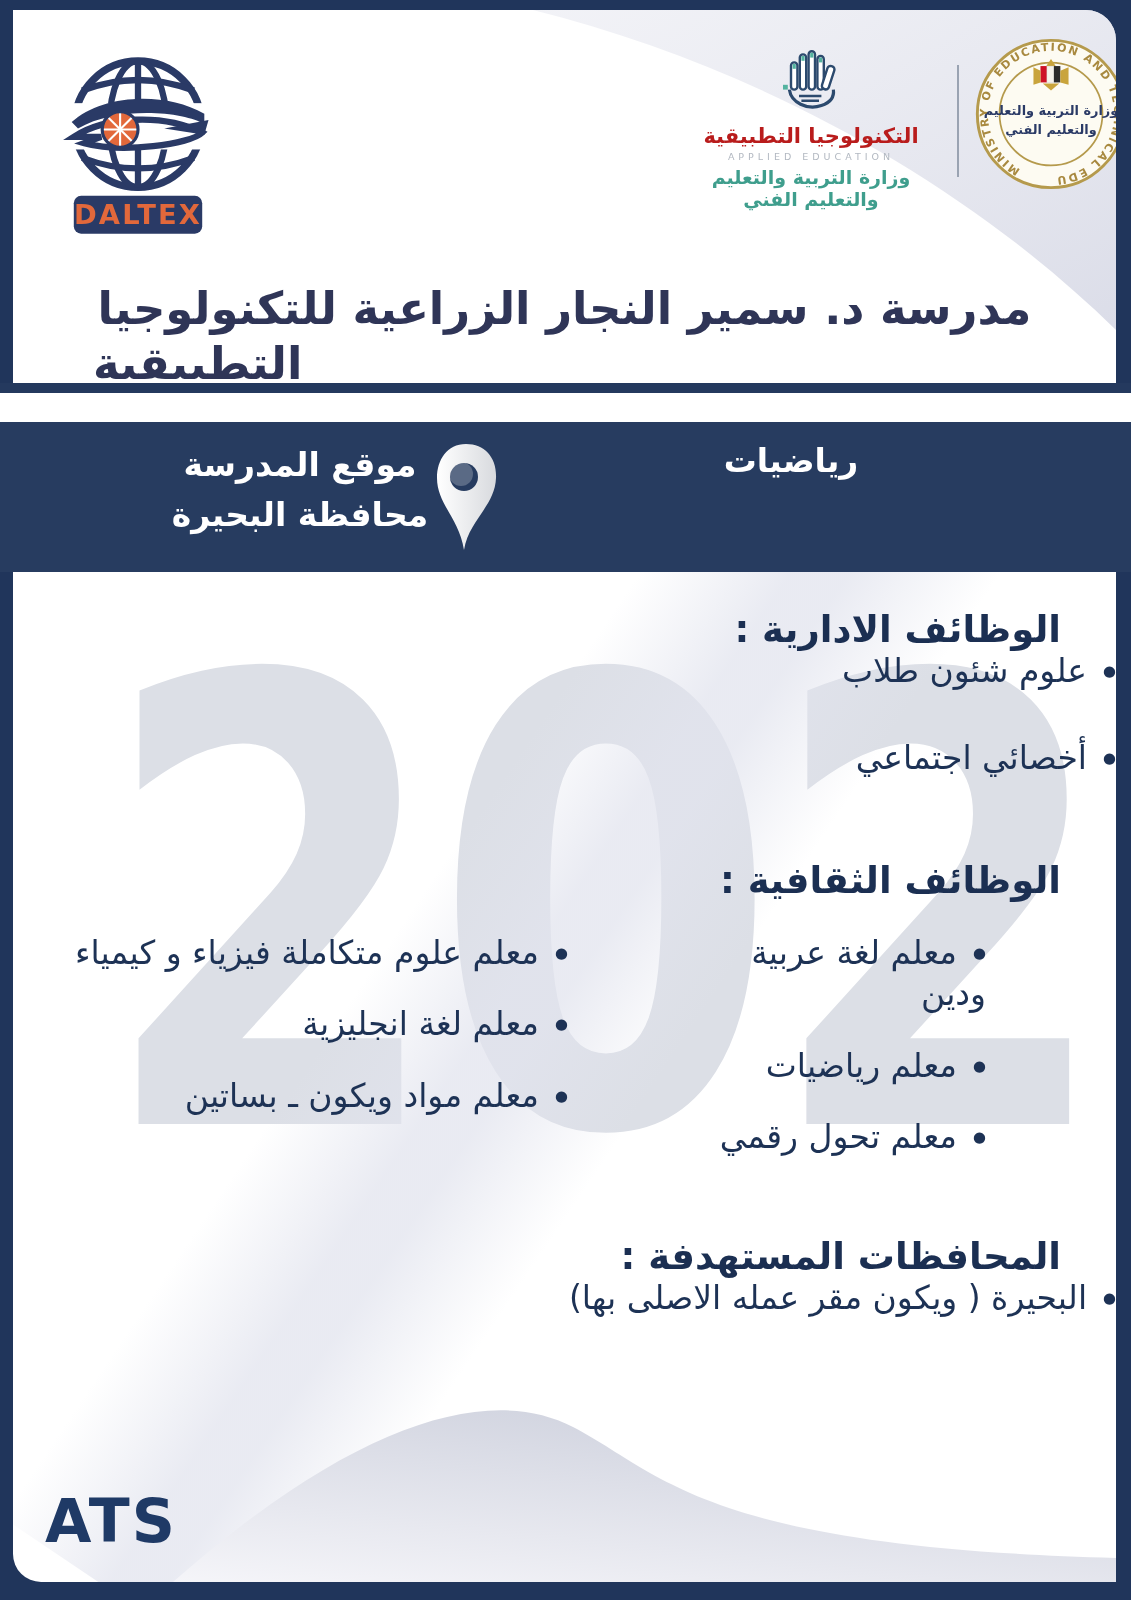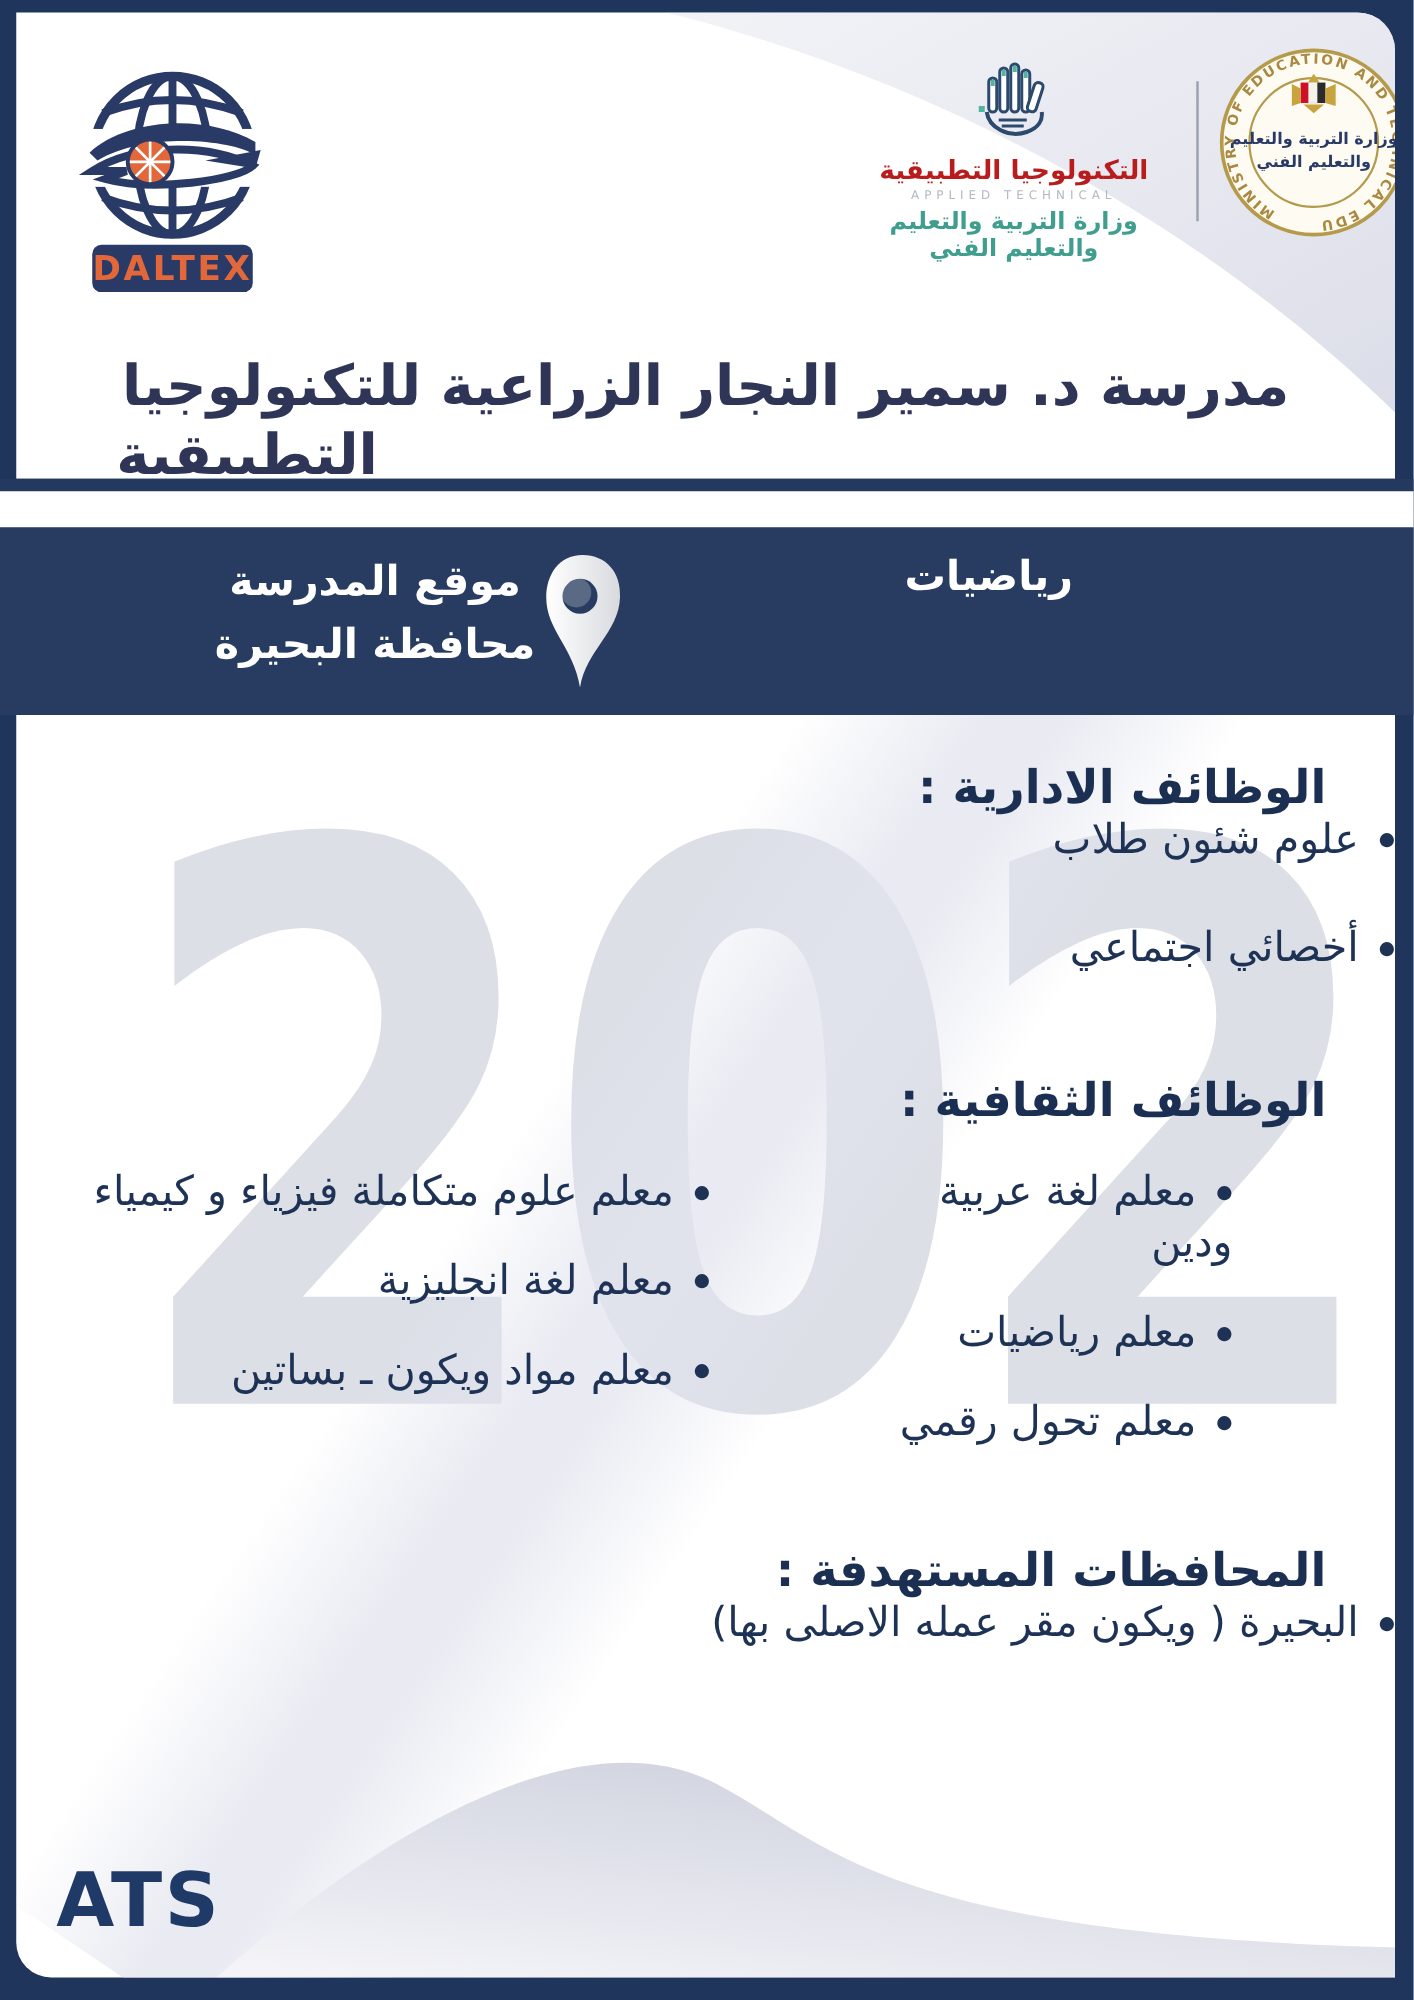--- a/index.html
+++ b/index.html
@@ -118,21 +118,21 @@
           <rect x="33" y="10" width="4" height="6"></rect>
           <rect x="44" y="6" width="4" height="6"></rect>
           <rect x="55" y="12" width="4" height="6"></rect>
         </g>
         <path d="M18,52 C20,68 40,78 58,72 C70,68 74,60 73,52" fill="none" stroke="#2c4a6e" stroke-width="4"></path>
         <line x1="30" y1="60" x2="58" y2="60" stroke="#2c4a6e" stroke-width="3"></line>
         <line x1="33" y1="66" x2="55" y2="66" stroke="#2c4a6e" stroke-width="3"></line>
         <rect x="10" y="46" width="6" height="6" fill="#54b3a0"></rect>
       </svg>
       <div class="l1">التكنولوجيا التطبيقية</div>
-      <div class="l2">APPLIED TECHNICAL</div>
+      <div class="l2">APPLIED EDUCATION</div>
       <div class="l3">وزارة التربية والتعليم والتعليم الفني</div>
     </div>
 
     <div class="divider"></div>
 
     <svg class="seal" viewBox="0 0 130 130">
       <defs>
         <path id="sealCircle" d="M65,119 A54,54 0 1 1 65.01,119"></path>
       </defs>
       <circle cx="65" cy="65" r="63" fill="#fdfbf2" stroke="#b59a4c" stroke-width="2.5"></circle>

